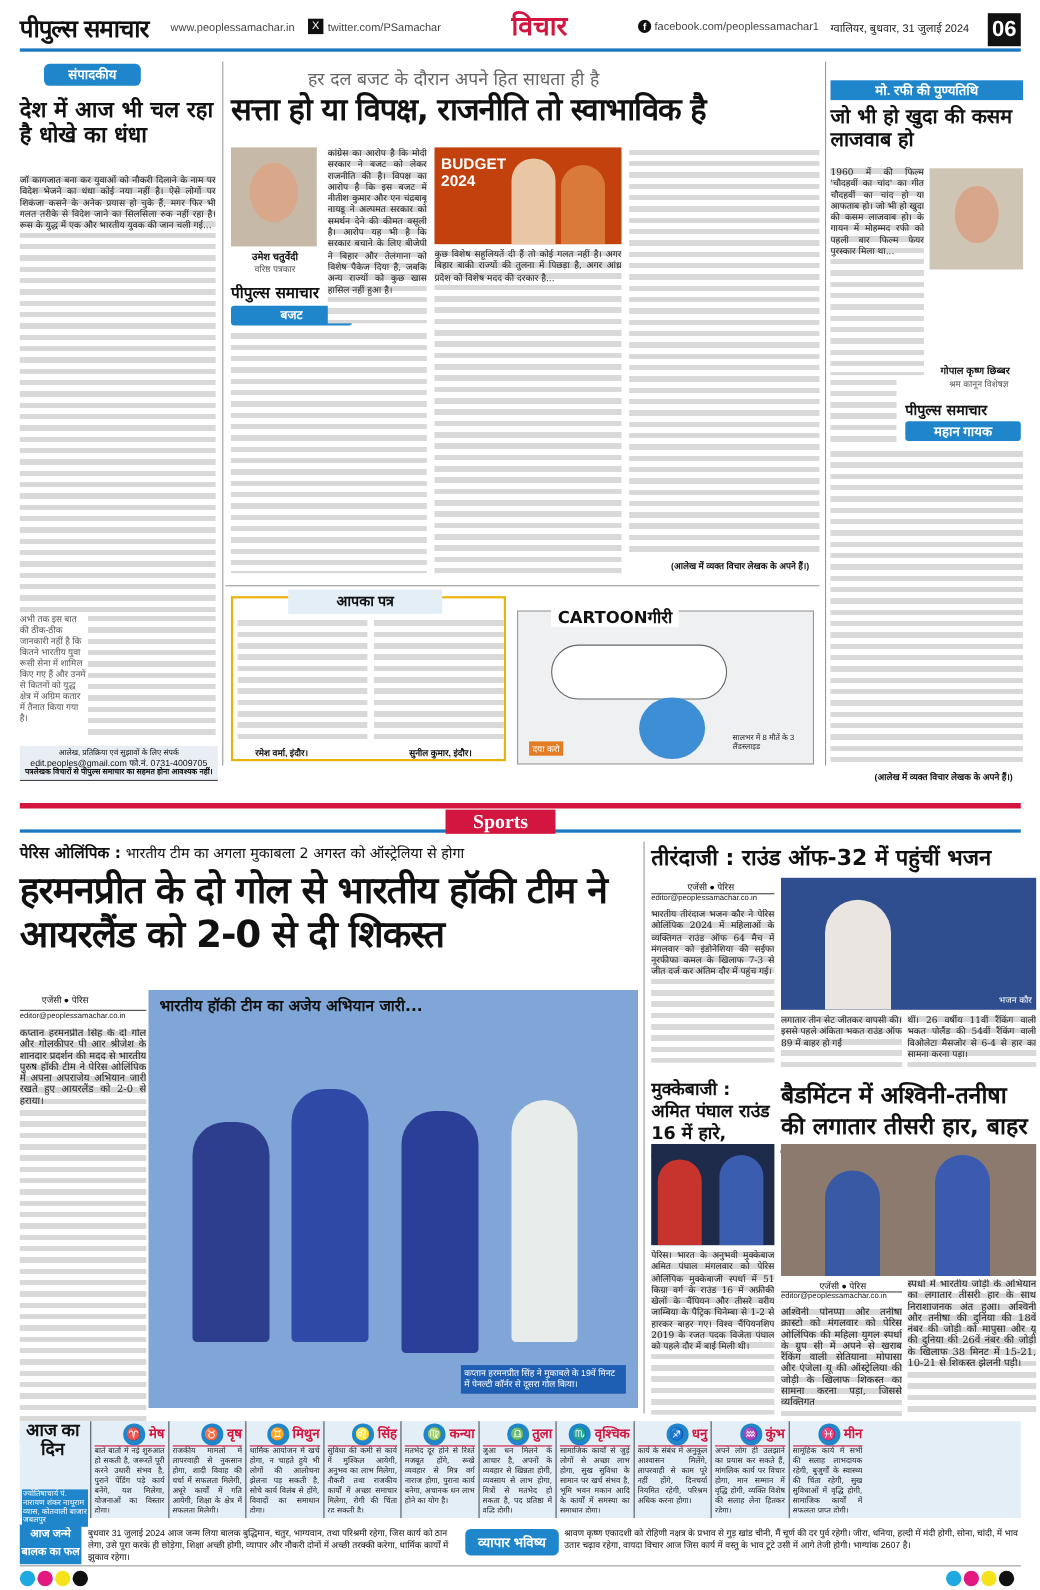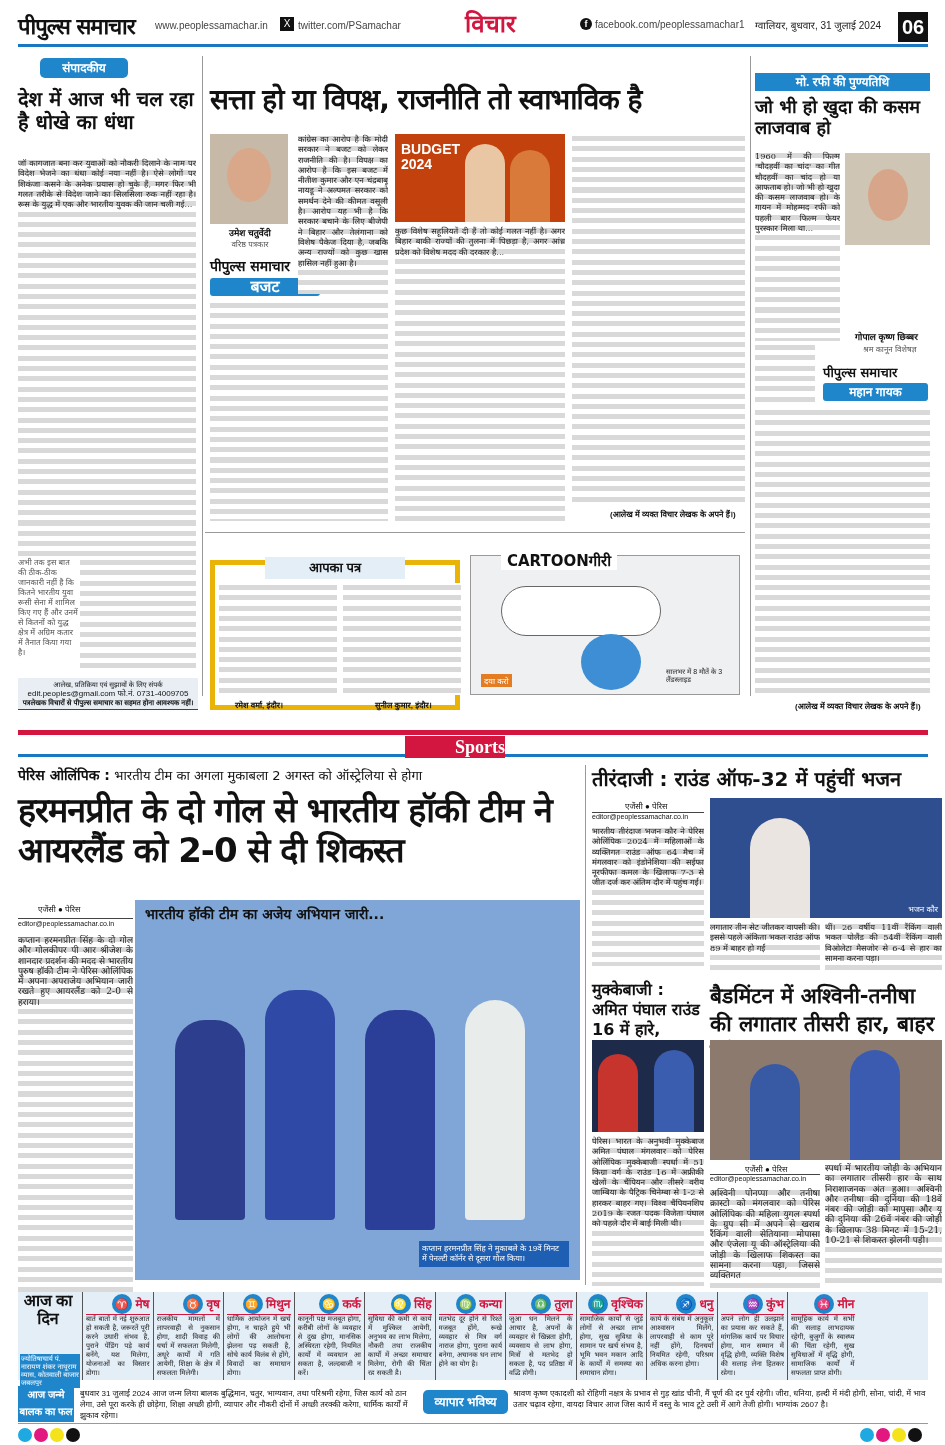--- a/index.html
+++ b/index.html
@@ -49,28 +49,29 @@
   <div class="abs col lines" style="left:62px;top:500px;width:116px;height:112px"></div>
   <div class="abs" style="left:0;top:620px;width:180px;background:#e8eef4;font-size:7px;line-height:9px;text-align:center;padding:2px 0;border-bottom:1px solid #444">
     <div>आलेख, प्रतिक्रिया एवं सुझावों के लिए संपर्क</div>
     <div style="font-size:8px">edit.peoples@gmail.com फो.नं. 0731-4009705</div>
     <div style="font-weight:bold">पत्रलेखक विचारों से पीपुल्स समाचार का सहमत होना आवश्यक नहीं।</div>
   </div>
 </div>
 <div class="abs vline" style="left:202px;top:56px;height:640px"></div>
 
 <div class="abs" style="left:210px;top:56px;width:535px;height:470px">
+  <div class="abs" style="left:70px;top:4px;font-size:16px;color:#666;font-family:'DejaVu Sans',sans-serif">हर दल बजट के दौरान अपने हित साधता ही है</div>
   <div class="abs h1" style="left:0;top:28px;width:535px;font-size:28px;letter-spacing:-1px">सत्ता हो या विपक्ष, राजनीति तो स्वाभाविक है</div>
   <div class="abs photo" style="left:0;top:78px;width:78px;height:90px;background:#c7b9a7">
     <div style="width:44px;height:54px;border-radius:50%;background:#d9a88a;margin:14px auto 0"></div>
   </div>
   <div class="abs" style="left:0;top:170px;width:80px;text-align:center;font-size:9px;font-weight:bold">उमेश चतुर्वेदी</div>
   <div class="abs" style="left:0;top:182px;width:80px;text-align:center;font-size:8px;color:#555">वरिष्ठ पत्रकार</div>
   <div class="abs" style="left:0;top:200px;font-size:14px;font-weight:bold;font-family:'DejaVu Sans',sans-serif">पीपुल्स समाचार</div>
-  <div class="abs tag-blue" style="left:0;top:222px;width:110px;height:18px;font-size:16px;line-height:18px;border-radius:3px">बजट</div>
+  <div class="abs tag-blue" style="left:0;top:222px;width:110px;height:18px;font-size:11px;line-height:18px;border-radius:3px">बजट</div>
   <div class="abs col lines" style="left:88px;top:78px;width:90px;height:160px">कांग्रेस का आरोप है कि मोदी सरकार ने बजट को लेकर राजनीति की है। विपक्ष का आरोप है कि इस बजट में नीतीश कुमार और एन चंद्रबाबू नायडू ने अल्पमत सरकार को समर्थन देने की कीमत वसूली है। आरोप यह भी है कि सरकार बचाने के लिए बीजेपी ने बिहार और तेलंगाना को विशेष पैकेज दिया है, जबकि अन्य राज्यों को कुछ खास हासिल नहीं हुआ है।</div>
   <div class="abs col lines" style="left:0;top:245px;width:178px;height:220px"></div>
   <div class="abs photo" style="left:185px;top:78px;width:170px;height:88px;background:#c2410c">
     <div style="position:absolute;left:6px;top:8px;color:#fff;font-weight:bold;font-size:14px;line-height:15px;width:60px">BUDGET 2024</div>
     <div style="position:absolute;left:70px;top:10px;width:40px;height:78px;background:#e9c7a5;border-radius:20px 20px 0 0"></div>
     <div style="position:absolute;left:115px;top:16px;width:40px;height:72px;background:#d97a3a;border-radius:20px 20px 0 0"></div>
   </div>
   <div class="abs col lines" style="left:185px;top:170px;width:170px;height:295px">कुछ विशेष सहूलियतें दी हैं तो कोई गलत नहीं है। अगर बिहार बाकी राज्यों की तुलना में पिछड़ा है, अगर आंध्र प्रदेश को विशेष मदद की दरकार है...</div>
   <div class="abs col lines" style="left:362px;top:78px;width:173px;height:370px"></div>
   <div class="abs" style="left:400px;top:452px;font-size:8px;font-weight:bold">(आलेख में व्यक्त विचार लेखक के अपने हैं।)</div>
@@ -87,39 +88,39 @@
   <div class="abs" style="left:100px;top:257px;font-size:9px;font-weight:bold">गोपाल कृष्ण छिब्बर</div>
   <div class="abs" style="left:108px;top:270px;font-size:8px;color:#555">श्रम कानून विशेषज्ञ</div>
   <div class="abs col lines" style="left:0;top:270px;width:60px;height:60px"></div>
   <div class="abs" style="left:68px;top:290px;font-size:13px;font-weight:bold;font-family:'DejaVu Sans',sans-serif">पीपुल्स समाचार</div>
   <div class="abs tag-blue" style="left:68px;top:310px;width:105px;height:18px;font-size:12px;line-height:18px;border-radius:3px">महान गायक</div>
   <div class="abs col lines" style="left:0;top:335px;width:175px;height:290px"></div>
   <div class="abs" style="left:40px;top:627px;font-size:8px;font-weight:bold">(आलेख में व्यक्त विचार लेखक के अपने हैं।)</div>
 </div>
 
 <div class="hline abs" style="left:205px;top:532px;width:540px"></div>
-<div class="abs" style="left:210px;top:560px;width:250px;height:150px;border:5px solid #eab308">
+<div class="abs" style="left:210px;top:542px;width:250px;height:150px;border:2px solid #eab308">
   <div class="abs" style="left:50px;top:-8px;width:140px;height:22px;background:#e4eef7;text-align:center;font-weight:bold;font-size:13px;line-height:22px">आपका पत्र</div>
   <div class="abs col lines" style="left:4px;top:18px;width:118px;height:112px"></div>
   <div class="abs col lines" style="left:128px;top:18px;width:118px;height:112px"></div>
   <div class="abs" style="left:20px;top:134px;font-size:8px;font-weight:bold">रमेश वर्मा, इंदौर।</div>
   <div class="abs" style="left:160px;top:134px;font-size:8px;font-weight:bold">सुनील कुमार, इंदौर।</div>
 </div>
 
 <div class="abs" style="left:470px;top:555px;width:270px;height:140px;border:1px solid #999;background:#eef0f2">
   <div class="abs" style="left:30px;top:-6px;background:#fff;padding:0 6px;font-size:15px;font-weight:bold;font-family:'DejaVu Sans',sans-serif">CARTOONगीरी</div>
   <div class="abs" style="left:30px;top:30px;width:160px;height:50px;border-radius:40px;background:#fff;border:1px solid #666"></div>
   <div class="abs" style="left:110px;top:78px;width:60px;height:56px;border-radius:50%;background:#3d8ed4"></div>
   <div class="abs" style="left:10px;top:118px;background:#e47c24;color:#fff;font-size:8px;padding:1px 3px">दया करो</div>
   <div class="abs" style="left:195px;top:112px;width:70px;font-size:7px;line-height:8px;color:#222">सालभर में 8 मौतें के 3 लैंडस्लाइड</div>
 </div>
 
 <div class="abs rule-red" style="left:18px;top:730px;width:910px"></div>
 <div class="abs rule-blue" style="left:18px;top:754px;width:910px"></div>
-<div class="abs" style="left:405px;top:736px;width:100px;height:22px;background:#d3163f;color:#fff;font-family:'Liberation Serif',serif;font-weight:bold;font-size:18px;text-align:right;line-height:22px">Sports</div>
+<div class="abs" style="left:405px;top:736px;width:100px;height:22px;background:#d3163f;color:#fff;font-family:'Liberation Serif',serif;font-weight:bold;font-size:18px;text-align:center;line-height:22px">Sports</div>
 
 <div class="abs" style="left:18px;top:765px;width:560px">
   <div style="font-size:14px;font-family:'DejaVu Sans',sans-serif">
     <b>पेरिस ओलिंपिक :</b>
     <span style="font-size:13px">भारतीय टीम का अगला मुकाबला 2 अगस्त को ऑस्ट्रेलिया से होगा</span>
   </div>
   <div class="h1" style="margin-top:6px;font-size:34px;line-height:40px;letter-spacing:-1px">हरमनप्रीत के दो गोल से भारतीय हॉकी टीम ने आयरलैंड को 2-0 से दी शिकस्त</div>
 </div>
 <div class="abs" style="left:38px;top:903px;font-size:8px">एजेंसी ● पेरिस</div>
 <div class="abs" style="left:18px;top:918px;width:115px;border-top:1px solid #444;font-size:7px;padding-top:1px">editor@peoplessamachar.co.in</div>
@@ -174,24 +175,20 @@
       </div>
     <div class="horo-cell">
         <div class="horo-name"><span class="sign">♉</span> <span>वृष</span></div>
         <div class="col" style="font-size:7px;line-height:9px;height:60px">राजकीय मामलों में लापरवाही से नुकसान होगा, शादी विवाह की चर्चा में सफलता मिलेगी, अधूरे कार्यों में गति आयेगी, शिक्षा के क्षेत्र में सफलता मिलेगी।</div>
       </div>
     <div class="horo-cell">
         <div class="horo-name"><span class="sign">♊</span> <span>मिथुन</span></div>
         <div class="col" style="font-size:7px;line-height:9px;height:60px">धार्मिक आयोजन में खर्च होगा, न चाहते हुये भी लोगों की आलोचना झेलना पड़ सकती है, सोचे कार्य विलंब से होंगे, विवादों का समाधान होगा।</div>
       </div>
     <div class="horo-cell">
-        <div class="horo-name"><span class="sign">♋</span> <span>कर्क</span></div>
-        <div class="col" style="font-size:7px;line-height:9px;height:60px">कानूनी पक्ष मजबूत होगा, करीबी लोगों के व्यवहार से दुख होगा, मानसिक अस्थिरता रहेगी, नियमित कार्यों में व्यवधान आ सकता है, जल्दबाजी न करें।</div>
-      </div>
-    <div class="horo-cell">
         <div class="horo-name"><span class="sign">♌</span> <span>सिंह</span></div>
         <div class="col" style="font-size:7px;line-height:9px;height:60px">सुविधा की कमी से कार्य में मुश्किल आयेगी, अनुभव का लाभ मिलेगा, नौकरी तथा राजकीय कार्यों में अच्छा समाचार मिलेगा, रोगी की चिंता रह सकती है।</div>
       </div>
     <div class="horo-cell">
         <div class="horo-name"><span class="sign">♍</span> <span>कन्या</span></div>
         <div class="col" style="font-size:7px;line-height:9px;height:60px">मतभेद दूर होने से रिश्ते मजबूत होंगे, रूखे व्यवहार से मित्र वर्ग नाराज होगा, पुराना कार्य बनेगा, अचानक धन लाभ होने का योग है।</div>
       </div>
     <div class="horo-cell">
         <div class="horo-name"><span class="sign">♎</span> <span>तुला</span></div>
         <div class="col" style="font-size:7px;line-height:9px;height:60px">जुआ धन मिलने के आचार है, अपनों के व्यवहार से खिन्नता होगी, व्यवसाय से लाभ होगा, मित्रों से मतभेद हो सकता है, पद प्रतिष्ठा में वृद्धि होगी।</div>

